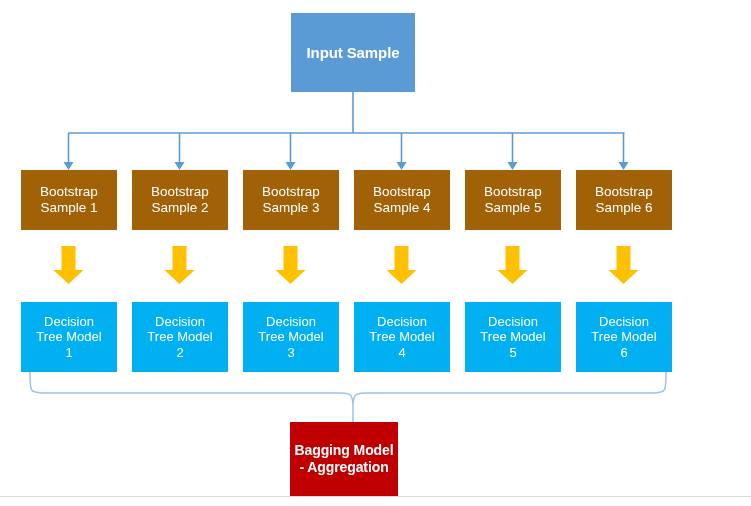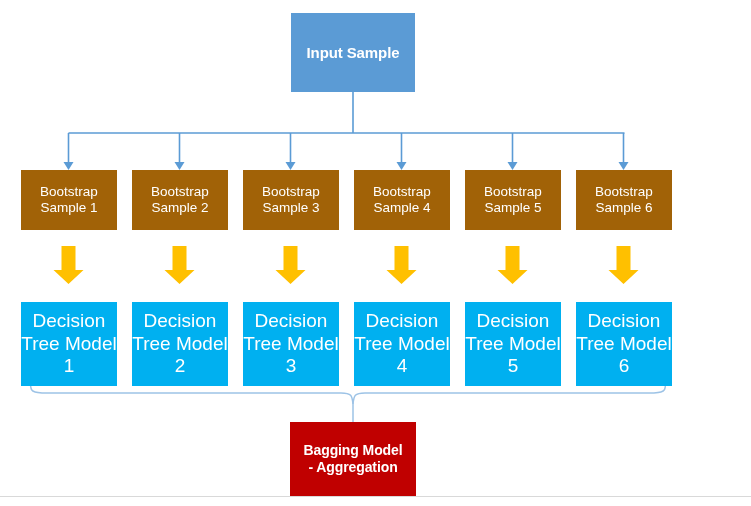--- a/index.html
+++ b/index.html
@@ -55,31 +55,31 @@
     height: 60px;
     background: #a16207;
     font-size: 13.5px;
     font-weight: normal;
   }
 
   
   .tree-node {
     top: 302px;
     width: 96px;
-    height: 84px;
+    height: 70px;
     background: #00B0F0;
-    font-size: 19px;
+    font-size: 13px;
     font-weight: normal;
   }
 
   
   #bagging-model {
     left: 290px;
     top: 422px;
-    width: 126px;
+    width: 108px;
     height: 74px;
     background: #C00000;
     font-size: 14px;
     font-weight: bold;
     letter-spacing: -0.1px;
   }
 
   
   .wires {
     position: absolute;

